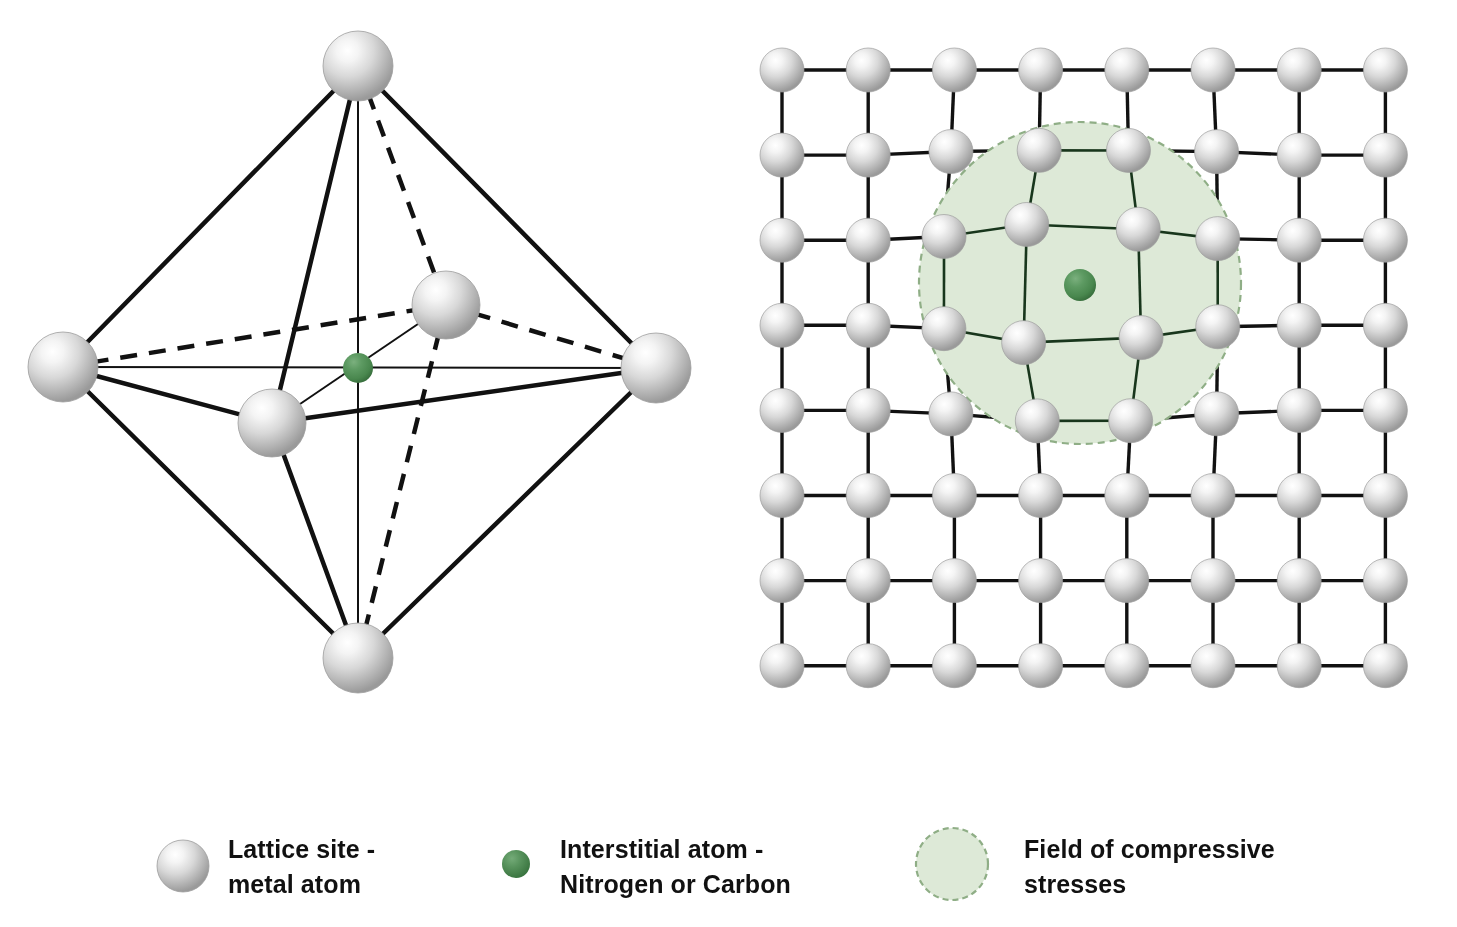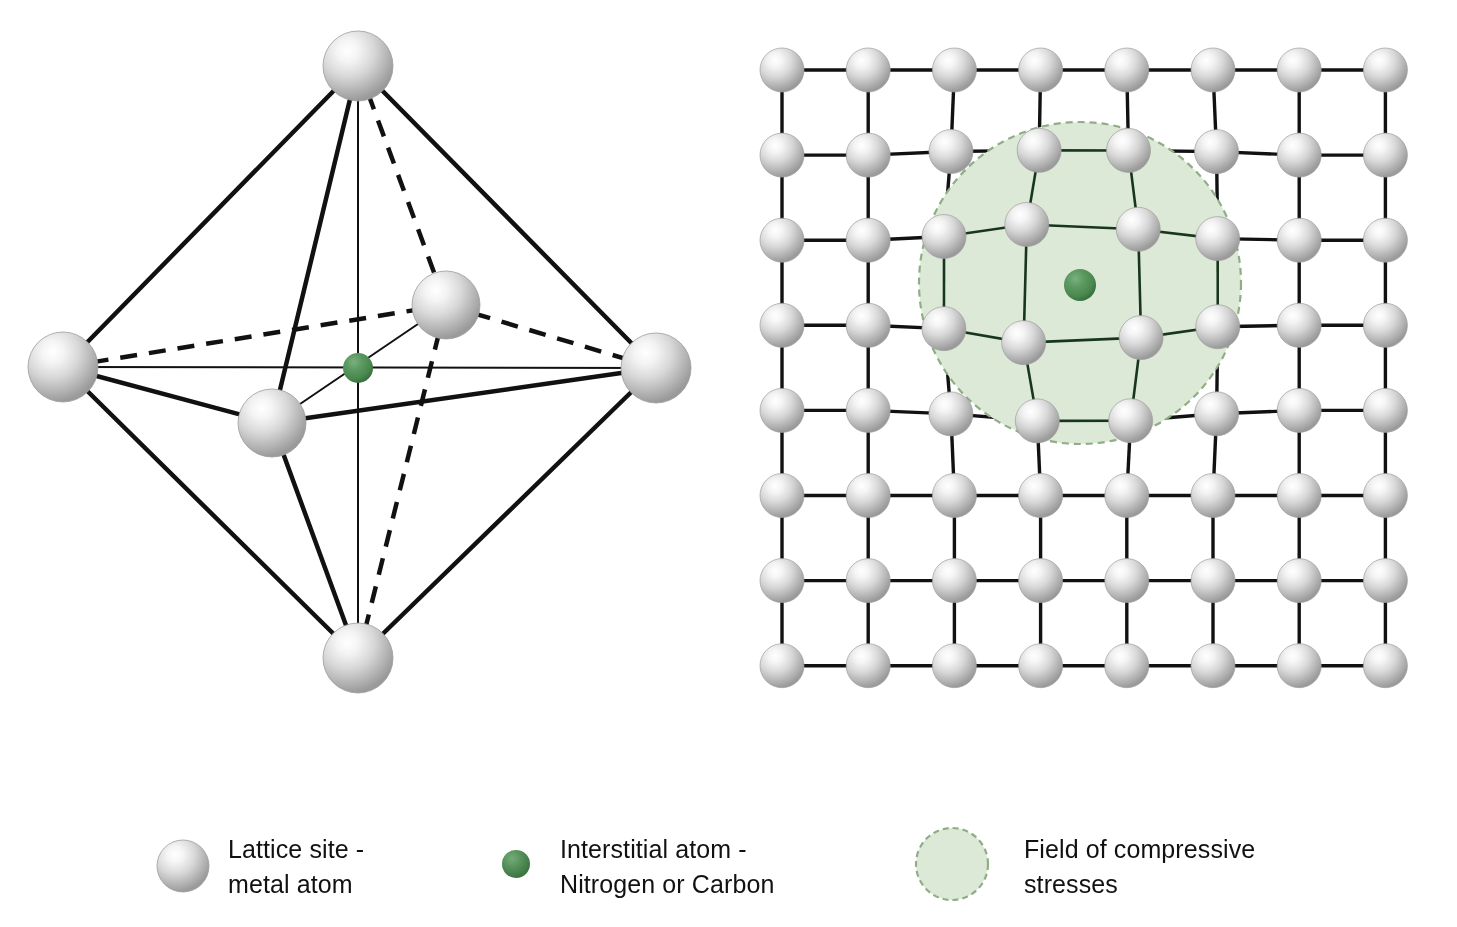--- a/index.html
+++ b/index.html
@@ -14,20 +14,21 @@
     font-family: "Liberation Sans", sans-serif;
     overflow: hidden;
     position: relative;
   }
   #figure-root {
     position: absolute;
     left: 0;
     top: 0;
     width: 1457px;
     height: 927px;
+    font-weight: bold;
   }
   svg.figure-svg {
     display: block;
     width: 1457px;
     height: 927px;
   }
   .legend-text {
     font-family: "Liberation Sans", sans-serif;
     font-size: 25px;
     fill: #111111;

